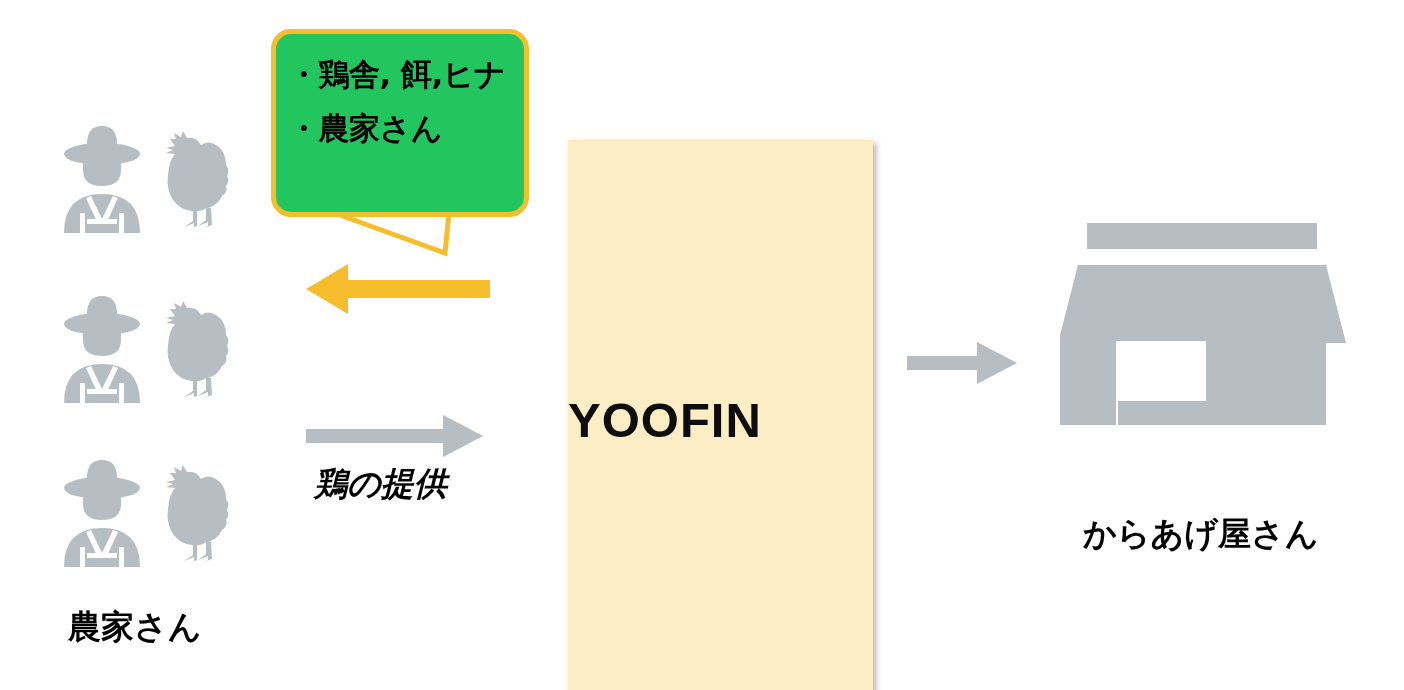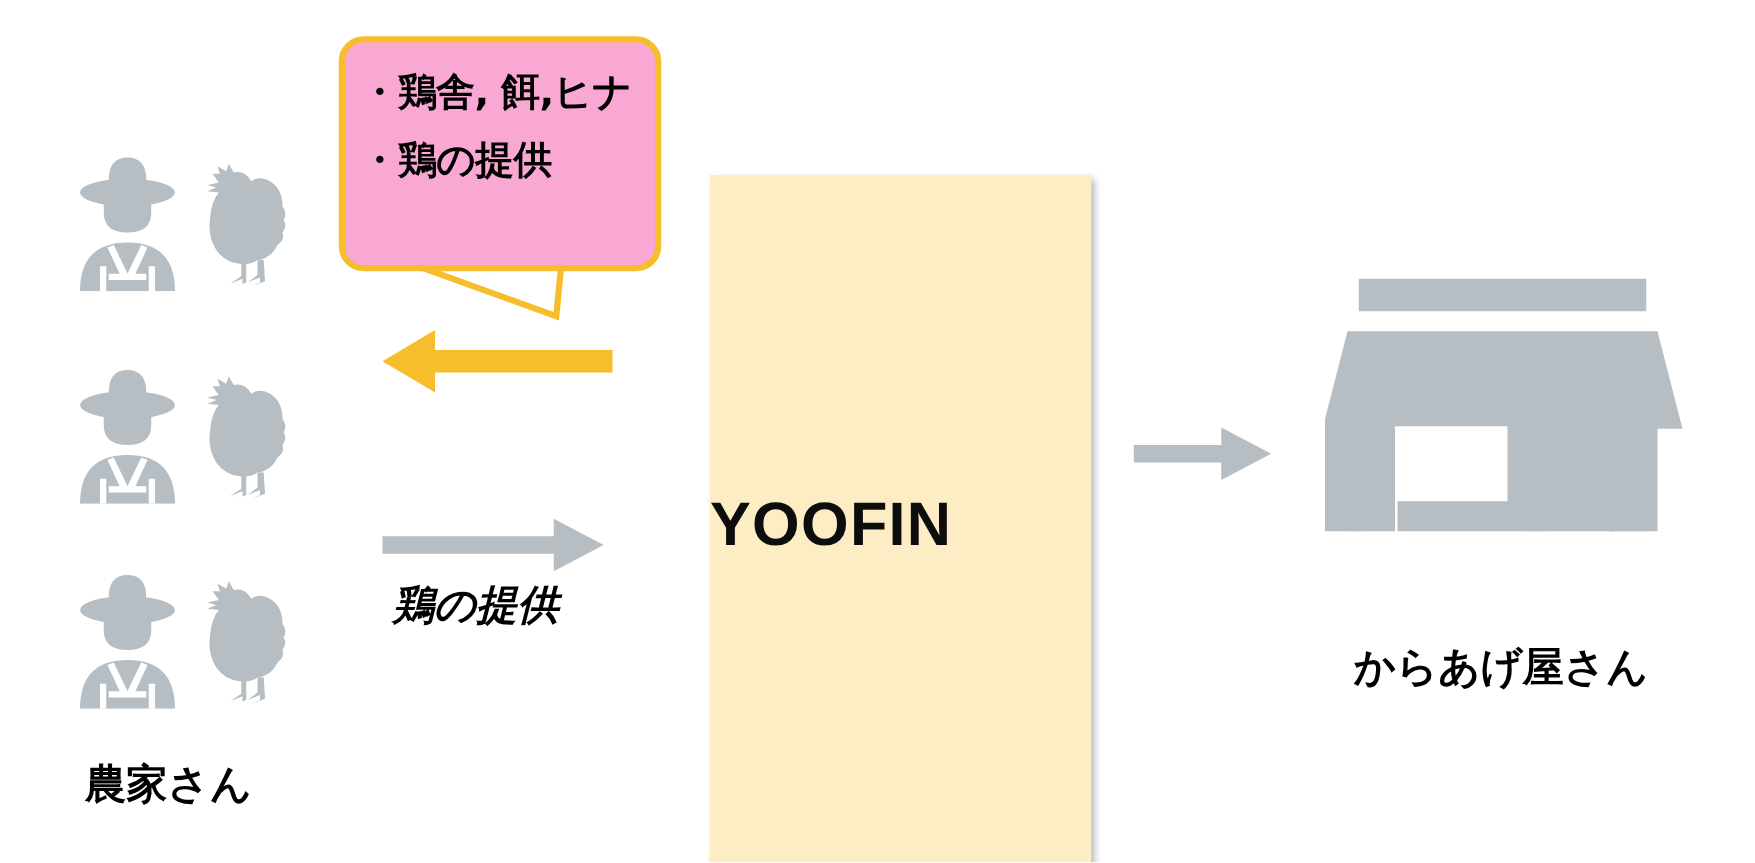--- a/index.html
+++ b/index.html
@@ -41,21 +41,21 @@
 
   
   #speech-bubble {
     position: absolute;
     left: 271px;
     top: 29px;
     width: 258px;
     height: 188px;
     border: 5px solid #F6BE2C;
     border-radius: 20px;
-    background: #f9a8d4;
+    background: #22c55e;
     box-sizing: border-box;
     z-index: 5;
     padding-left: 36px;
   }
   #bubble-list {
     position: absolute;
     left: 12px;
     top: 13px;
     right: 6px;
     margin: 0;
@@ -221,21 +221,21 @@
   <div class="jp-label" id="label-farmers">農家さん</div>
 
   <svg id="bubble-tail" viewBox="0 0 190 80">
     <path d="M4 7 L150 7 L145 58 Z" fill="#ffffff" stroke="#F6BE2C" stroke-width="5" stroke-linejoin="miter"></path>
     <rect x="4" y="0" width="146" height="9" fill="#ffffff"></rect>
   </svg>
 
   <div id="speech-bubble">
     <ul id="bubble-list">
       <li>・鶏舎, 餌,ヒナ</li>
-      <li>・鶏の提供</li>
+      <li>・農家さん</li>
     </ul>
   </div>
 
   <svg class="arrow-svg" style="left:300px; top:260px; width:195px; height:58px;" viewBox="0 0 195 58">
     <path d="M190 20 L48 20 L48 4 L6 29 L48 54 L48 38 L190 38 Z" fill="#F6BE2C"></path>
   </svg>
 
   <svg class="arrow-svg" style="left:303px; top:412px; width:185px; height:48px;" viewBox="0 0 185 48">
     <path d="M3 17 L140 17 L140 3 L180 24 L140 45 L140 31 L3 31 Z" fill="#B6BEC3"></path>
   </svg>

